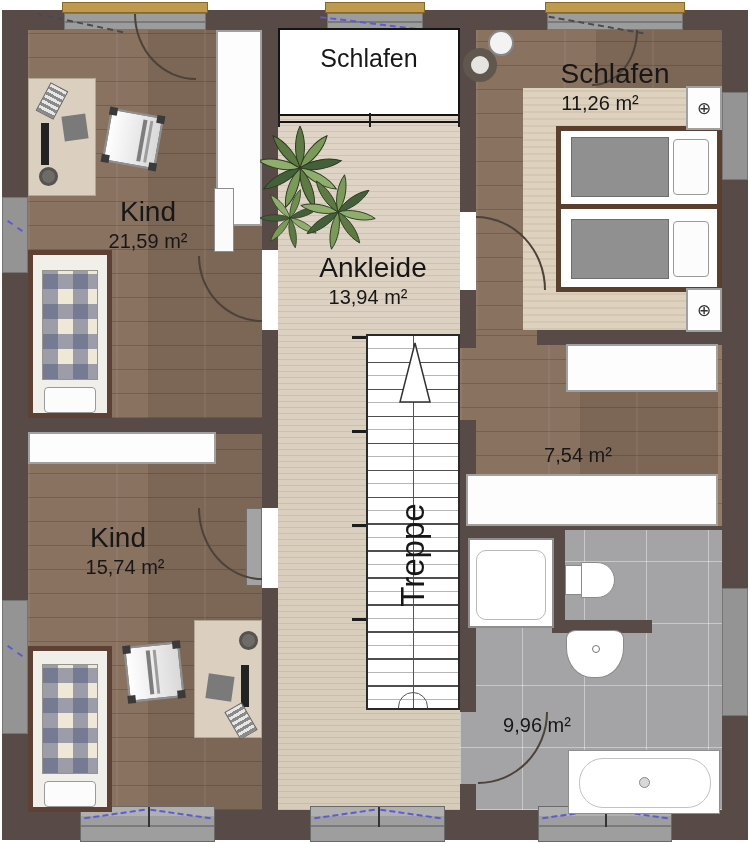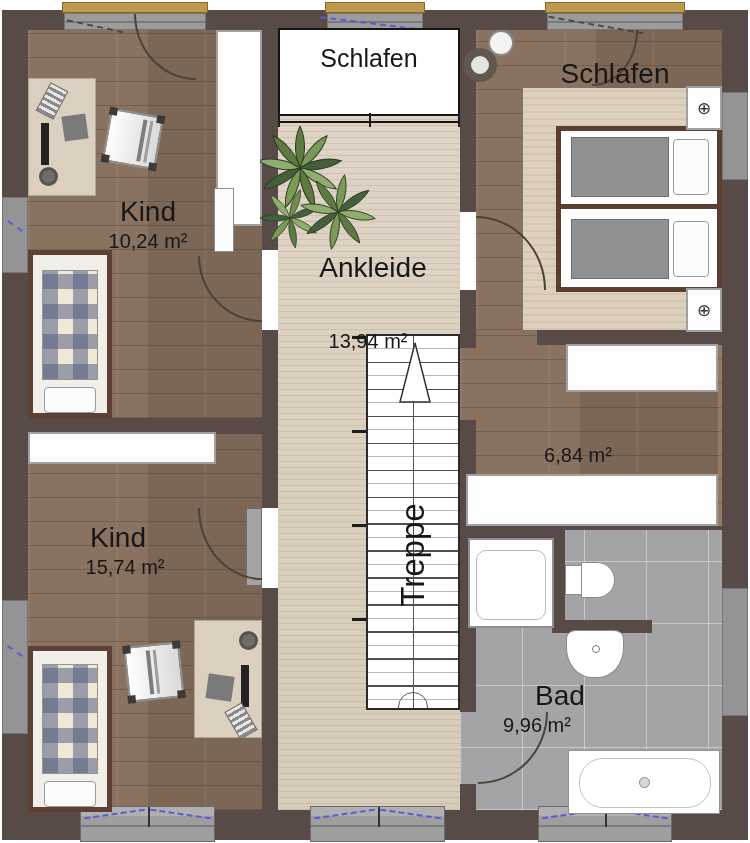--- a/index.html
+++ b/index.html
@@ -264,28 +264,28 @@
         <path d="M0 0 C6 -12 6 -30 0 -42 C-6 -30 -6 -12 0 0 Z" transform="rotate(235)" fill="#44603a"></path>
         <path d="M0 0 C6 -12 6 -30 0 -42 C-6 -30 -6 -12 0 0 Z" transform="rotate(280)" fill="#8fae6d"></path>
         <path d="M0 0 C6 -12 6 -30 0 -42 C-6 -30 -6 -12 0 0 Z" transform="rotate(325)" fill="#5d7a42"></path>
       </g>
     </g>
   </svg>
 
   <div class="lbl" style="left:288px;top:44px;width:162px;font-size:25px;">Schlafen</div>
 
   <div class="lbl lbl-big" style="left:525px;top:58px;width:180px;">Schlafen</div>
+  <div class="lbl lbl-small" style="left:520px;top:92px;width:160px;">11,26 m²</div>
 
   <div class="lbl lbl-big" style="left:78px;top:196px;width:140px;">Kind</div>
-  <div class="lbl lbl-small" style="left:78px;top:230px;width:140px;">10,24 m²</div>
+  <div class="lbl lbl-small" style="left:78px;top:230px;width:140px;">21,59 m²</div>
 
   <div class="lbl lbl-big" style="left:298px;top:252px;width:150px;">Ankleide</div>
-  <div class="lbl lbl-small" style="left:293px;top:286px;width:150px;margin-top:44px;">13,94 m²</div>
-
-  <div class="lbl lbl-small" style="left:505px;top:444px;width:146px;">6,84 m²</div>
+  <div class="lbl lbl-small" style="left:293px;top:286px;width:150px;">13,94 m²</div>
+
+  <div class="lbl lbl-small" style="left:505px;top:444px;width:146px;">7,54 m²</div>
 
   <div class="lbl lbl-big" style="left:48px;top:522px;width:140px;">Kind</div>
   <div class="lbl lbl-small" style="left:48px;top:556px;width:154px;">15,74 m²</div>
 
-  <div class="lbl lbl-big" style="left:505px;top:680px;width:110px;">Bad</div>
   <div class="lbl lbl-small" style="left:472px;top:714px;width:130px;">9,96 m²</div>
 
 </div>
 
 </body></html>

